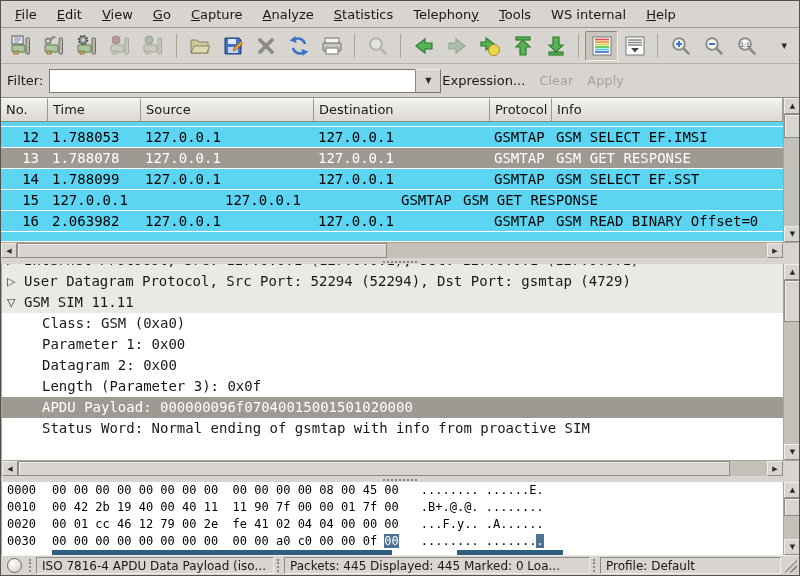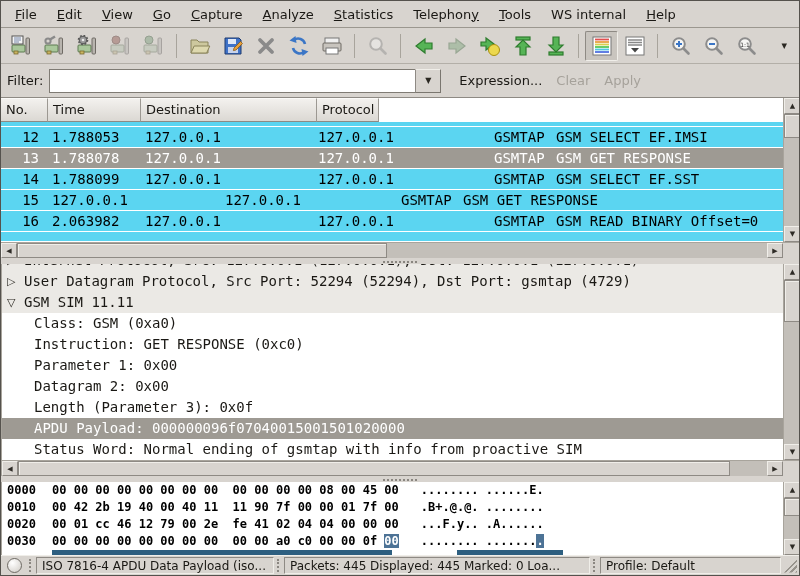--- a/index.html
+++ b/index.html
@@ -32,21 +32,21 @@
   .filterbar{height:34px;flex:0 0 34px;display:flex;align-items:center;padding:0 6px;
     border-bottom:1px solid #8e8a84;background:var(--chrome);}
   .flabel{margin-right:6px;}
   .fcombo{display:flex;align-items:stretch;height:24px;}
   .fentry{width:366px;height:24px;border:1px solid #7f7b74;border-right:none;background:#fff;
     outline:none;padding:0 4px;font:13px "DejaVu Sans",sans-serif;}
   .fdrop{width:26px;display:flex;align-items:center;justify-content:center;
     background:var(--chrome);border:1px solid;border-color:#f0eee9 #7a766f #7a766f #8e8a84;}
   .fdrop .arr{font-size:8px;color:#2a2721;}
   .fbtn{margin-left:14px;white-space:nowrap;}
-  .fbtn.first{margin-left:18px;}
+  .fbtn.first{margin-left:1px;}
   .fbtn.disabled{color:#a6a29b;}
   
   .sb-h{height:16px;flex:0 0 16px;background:#c3bfb9;border-top:1px solid #a8a49c;display:flex;align-items:stretch;}
   .sb-v{width:18px;flex:1;background:#c3bfb9;border-left:1px solid #a8a49c;display:flex;flex-direction:column;align-items:stretch;}
   .sb-btn{flex:0 0 16px;width:100%;display:flex;align-items:center;justify-content:center;
     font-size:7px;color:#2e2b26;background:var(--chrome);
     border:1px solid;border-color:#f0eee9 #8e8a84 #8e8a84 #f0eee9;}
   .sb-h .sb-btn{width:16px;height:100%;flex:0 0 16px;}
   .sb-hthumb{height:100%;background:var(--chrome);border:1px solid #8e8a84;box-shadow:inset 1px 1px 0 #f0eee9;}
   .sb-vthumb{width:100%;background:var(--chrome);border:1px solid #8e8a84;box-shadow:inset 1px 1px 0 #f0eee9;}
@@ -79,23 +79,23 @@
   .drows{flex:1;overflow:hidden;background:#fff;}
   .drow{display:flex;align-items:center;height:21px;line-height:21px;white-space:pre;
     font-family:"DejaVu Sans Mono",monospace;font-size:14px;}
   .drow.shade{background:var(--shade);}
   .drow.selected{background:var(--sel);color:#fff;}
   .drow.clip{height:7px;overflow:hidden;}
   .drow.clip .dline{margin-top:-14px;}
   .dline{display:flex;align-items:center;width:100%;height:21px;}
   .dexp{width:14px;margin-left:5px;font-family:"DejaVu Sans",sans-serif;font-size:11px;color:#2a2721;flex:0 0 14px;text-align:left;}
   .dtext{margin-left:3px;}
-  .drow.child .dtext{margin-left:32px;}
-  
-  .hpane{flex:0 0 73px;height:73px;display:flex;background:#ec4899;font-weight:bold;}
+  .drow.child .dtext{margin-left:40px;}
+  
+  .hpane{flex:0 0 73px;height:73px;display:flex;background:#ec4899;}
   .hp-main{width:782px;flex:0 0 782px;overflow:hidden;border-left:1px solid #a8a49c;background:#fff;}
   .hxrow{height:17px;line-height:17px;font-family:"DejaVu Sans Mono",monospace;font-size:12px;white-space:pre;padding-left:5px;color:#000;}
   .hxoff{display:inline-block;width:45px;}
   .hxgap{display:inline-block;width:22px;}
   .hl{background:var(--hexsel);color:#fff;}
   .hx-partial{height:5px;position:relative;background:#fff;}
   .hx-partial .bar{position:absolute;top:0;height:5px;background:var(--hexbar);}
   .hx-partial .bar.bytes{left:50px;width:340px;}
   .hx-partial .bar.ascii{left:455px;width:106px;}
   
@@ -349,22 +349,24 @@
     <span class="fbtn first">Expression...</span>
     <span class="fbtn disabled">Clear</span>
     <span class="fbtn disabled">Apply</span>
   </div>
 
   <div class="plist">
     <div class="pl-main">
       <div class="pl-header" id="pl-header">
           <div class="hcell" style="width: 47px; flex: 0 0 47px;">No.</div>
           <div class="hcell" style="width: 93px; flex: 0 0 93px;">Time</div>
+          <div class="hcell" style="width: 173px; flex: 0 0 173px;">Source</div>
           <div class="hcell" style="width: 176px; flex: 0 0 176px;">Destination</div>
           <div class="hcell" style="width: 62px; flex: 0 0 62px;">Protocol</div>
+          <div class="hcell" style="width: 231px; flex: 0 0 231px;">Info</div>
         </div>
       <div class="pl-rows" id="pl-rows">
           <div class="pl-row clip">
             <div class="cellwrap">
               <div class="pcell num" style="width: 47px; flex: 0 0 47px;">11</div>
               <div class="pcell" style="width: 93px; flex: 0 0 93px;">1.778851</div>
               <div class="pcell" style="width: 173px; flex: 0 0 173px;">127.0.0.1</div>
               <div class="pcell" style="width: 176px; flex: 0 0 176px;">127.0.0.1</div>
               <div class="pcell" style="width: 62px; flex: 0 0 62px;">GSMTAP</div>
               <div class="pcell" style="width: 231px; flex: 0 0 231px;">GSM GET RESPONSE</div>
@@ -443,21 +445,20 @@
       <div class="grip"></div>
     </div>
 
   <div class="dpane">
     <div class="dp-main">
       <div class="drows" id="detail-rows">
           <div class="drow shade clip"><div class="dline"><span class="dexp">▷</span><span class="dtext">Internet Protocol, Src: 127.0.0.1 (127.0.0.1), Dst: 127.0.0.1 (127.0.0.1)</span></div></div>
           <div class="drow shade"><div class="dline"><span class="dexp">▷</span><span class="dtext">User Datagram Protocol, Src Port: 52294 (52294), Dst Port: gsmtap (4729)</span></div></div>
           <div class="drow shade"><div class="dline"><span class="dexp">▽</span><span class="dtext">GSM SIM 11.11</span></div></div>
           <div class="drow child"><div class="dline"><span class="dtext">Class: GSM (0xa0)</span></div></div>
-          <div class="drow child"><div class="dline"><span class="dtext">Instruction: GET RESPONSE (0xc0)</span></div></div>
           <div class="drow child"><div class="dline"><span class="dtext">Parameter 1: 0x00</span></div></div>
           <div class="drow child"><div class="dline"><span class="dtext">Datagram 2: 0x00</span></div></div>
           <div class="drow child"><div class="dline"><span class="dtext">Length (Parameter 3): 0x0f</span></div></div>
           <div class="drow selected child"><div class="dline"><span class="dtext">APDU Payload: 000000096f07040015001501020000</span></div></div>
           <div class="drow child"><div class="dline"><span class="dtext">Status Word: Normal ending of gsmtap with info from proactive SIM</span></div></div>
         </div>
       <div class="sb-h">
         <div class="sb-btn">◀</div>
         <div class="sb-hthumb" style="width:712px"></div>
         <div class="sb-sp"></div>

